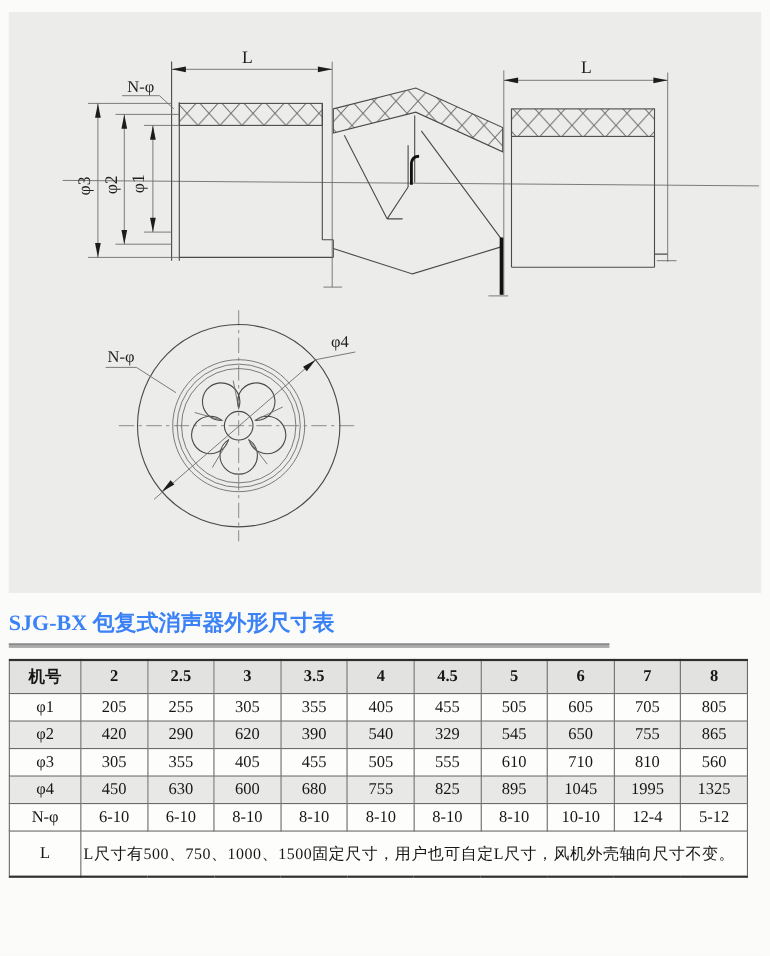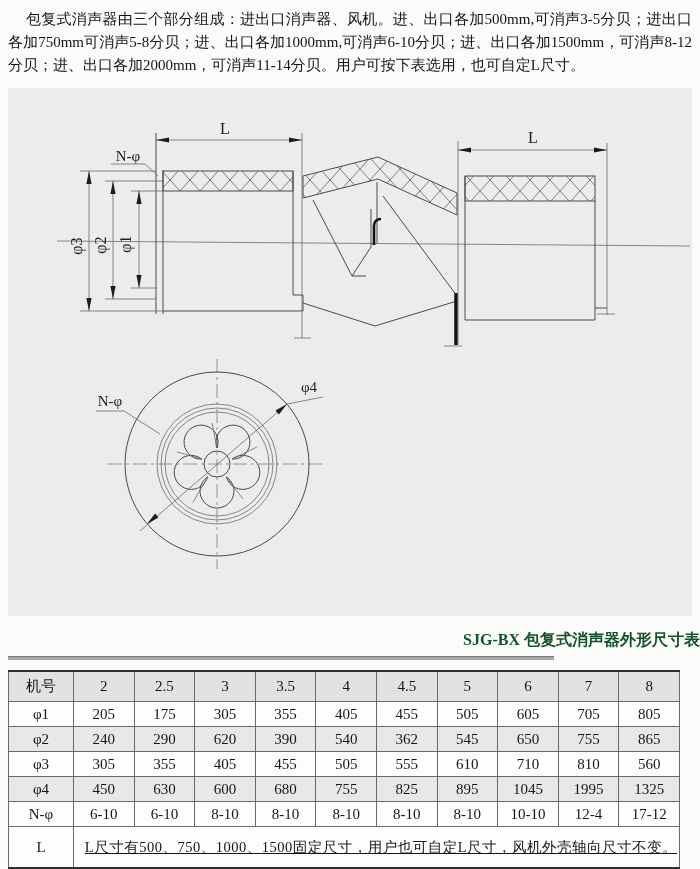--- a/index.html
+++ b/index.html
@@ -26,24 +26,23 @@
   }
   .drawing svg{display:block;width:684px;height:528px;}
   .tline{stroke:#4a4a4a;stroke-width:1;fill:none;}
   .thin{stroke:#6b6b6b;stroke-width:0.8;fill:none;}
   .dash{stroke:#8a8a8a;stroke-width:0.9;fill:none;stroke-dasharray:14 4 3 4;}
   .arr{fill:#1c1c1c;stroke:none;}
   .dimtxt{font-family:"Liberation Serif","DejaVu Serif",serif;font-size:16px;fill:#1f1f1f;}
   .dimtxt.small{font-size:15px;}
   .tbl-title{
     margin:14px 0 0 8px;
-    font-size:16px;
+    font-size:20px;
     font-weight:bold;
-    color:#14532d;
-    text-align:right;
+    color:#3b82f6;
   }
   .rule{
     margin:5px 0 0 8px;
     width:546px;height:3px;
     background:#a9a9a9;
     border-top:1px solid #787878;
   }
   table.dim{
     margin:10px 0 0 8px;
     width:672px;
@@ -58,32 +57,31 @@
     border:1px solid #6a6a6a;
     text-align:center;
     vertical-align:middle;
     font-size:15px;
     height:24px;
     padding:0 2px;
     color:#161616;
     overflow:hidden;
     white-space:nowrap;
   }
-  table.dim tr.head td{height:29px;background:#e2e2e0;}
+  table.dim tr.head td{height:29px;background:#e2e2e0;font-weight:bold;}
   table.dim tr.zebra td{background:#e8e8e6;}
   table.dim td.lab{width:60px;}
   table.dim tr.lrow td{height:40px;}
-  table.dim td.note{text-align:right;font-size:14.5px;letter-spacing:0.5px;text-decoration:underline;}
+  table.dim td.note{text-align:left;font-size:14.5px;letter-spacing:0.5px;}
 </style>
 </head>
 <body>
 
 <div class="page">
 
-  <p class="intro">包复式消声器由三个部分组成：进出口消声器、风机。进、出口各加500mm,可消声3-5分贝；进出口各加750mm可消声5-8分贝；进、出口各加1000mm,可消声6-10分贝；进、出口各加1500mm，可消声8-12分贝；进、出口各加2000mm，可消声11-14分贝。用户可按下表选用，也可自定L尺寸。</p>
 
   <div class="drawing">
     <svg viewBox="8 95 684 528" xmlns="http://www.w3.org/2000/svg">
       <defs>
         <pattern id="xh" width="20" height="22" patternUnits="userSpaceOnUse">
           <path d="M0,0 L20,22 M20,0 L0,22" stroke="#6e6e6e" stroke-width="0.9" fill="none"></path>
         </pattern>
       </defs>
 
       <g>
@@ -191,38 +189,38 @@
           <td>5</td>
           <td>6</td>
           <td>7</td>
           <td>8</td>
         </tr>
     </thead>
     <tbody>
         <tr>
           <td class="lab">φ1</td>
           <td>205</td>
-          <td>175</td>
+          <td>255</td>
           <td>305</td>
           <td>355</td>
           <td>405</td>
           <td>455</td>
           <td>505</td>
           <td>605</td>
           <td>705</td>
           <td>805</td>
         </tr>
         <tr class="zebra">
           <td class="lab">φ2</td>
-          <td>240</td>
+          <td>420</td>
           <td>290</td>
           <td>620</td>
           <td>390</td>
           <td>540</td>
-          <td>362</td>
+          <td>329</td>
           <td>545</td>
           <td>650</td>
           <td>755</td>
           <td>865</td>
         </tr>
         <tr>
           <td class="lab">φ3</td>
           <td>305</td>
           <td>355</td>
           <td>405</td>
@@ -251,21 +249,21 @@
           <td class="lab">N-φ</td>
           <td>6-10</td>
           <td>6-10</td>
           <td>8-10</td>
           <td>8-10</td>
           <td>8-10</td>
           <td>8-10</td>
           <td>8-10</td>
           <td>10-10</td>
           <td>12-4</td>
-          <td>17-12</td>
+          <td>5-12</td>
         </tr>
         <tr class="lrow">
           <td class="lab">L</td>
           <td class="note" colspan="10">L尺寸有500、750、1000、1500固定尺寸，用户也可自定L尺寸，风机外壳轴向尺寸不变。</td>
         </tr>
       </tbody>
   </table>
 
 </div>
 

